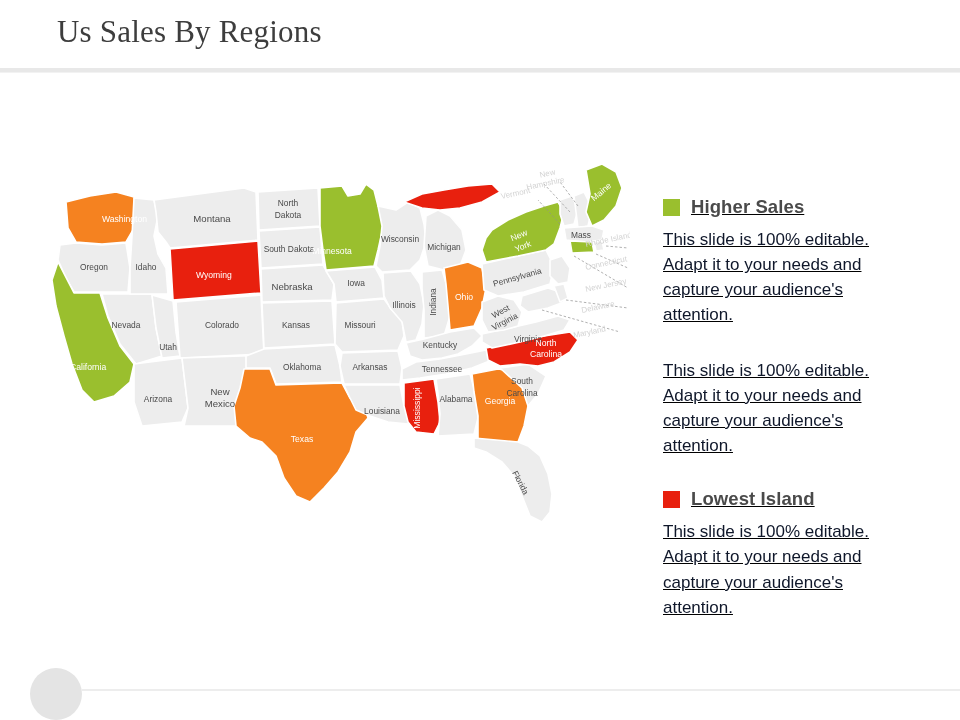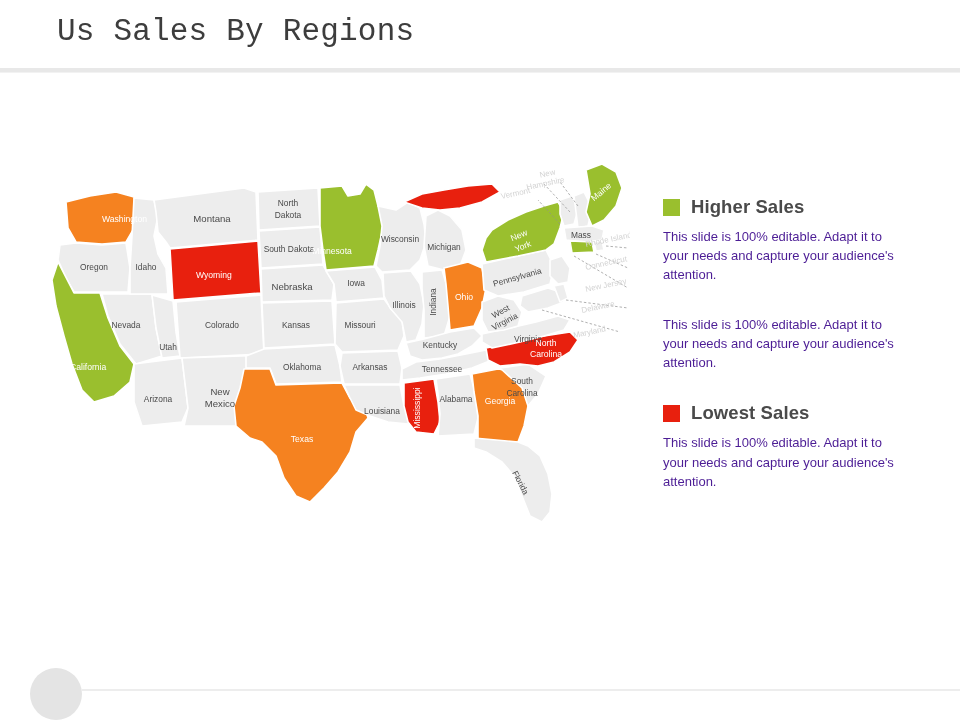--- a/index.html
+++ b/index.html
@@ -7,47 +7,47 @@
     width:960px;height:720px;background:#ffffff;
     font-family:"Liberation Sans", sans-serif;
     overflow:hidden;position:relative;
   }
   .slide{position:absolute;inset:0;background:#fff;}
 
   
   .header{position:absolute;left:0;top:0;width:960px;height:68px;background:#fff;}
   .title{
     position:absolute;left:57px;top:14px;
-    font-family:Liberation Mono, monospace;
+    font-family:Liberation Serif, serif;
     font-size:31px;color:#3d3d3d;letter-spacing:.2px;white-space:nowrap;
   }
   .header-rule{position:absolute;left:0;top:68px;width:960px;height:4px;background:#e8e8e8;}
   .header-rule2{position:absolute;left:0;top:72px;width:960px;height:1px;background:#f2f2f2;}
 
   
   .footer-circle{
     position:absolute;left:30px;top:668px;width:52px;height:52px;
     border-radius:50%;background:#e4e4e4;
   }
   .footer-line{position:absolute;left:82px;top:689px;width:878px;height:2px;background:#ededed;}
 
   
   .map-wrap{position:absolute;left:30px;top:150px;width:600px;height:430px;}
   .map-wrap svg{display:block;width:600px;height:430px;}
 
   
   .legend{position:absolute;left:663px;top:196px;width:270px;}
-  .legend-item{position:relative;margin-bottom:30px;}
+  .legend-item{position:relative;margin-bottom:30px;text-decoration:underline;}
   .legend-head{display:flex;align-items:center;gap:11px;margin-bottom:9px;}
   .swatch{width:17px;height:17px;flex:0 0 auto;}
   .legend-title{
     font-size:18.5px;color:#4a4a4a;font-weight:bold;letter-spacing:.1px;white-space:nowrap;
   }
   .legend-body{
-    font-size:13px;line-height:1.48;color:#4c1d95;width:245px;
+    font-size:17px;line-height:1.48;color:#0f172a;width:245px;
   }
   .sw-green{background:#9ABF2E;}
   .sw-orange{background:#F58220;}
   .sw-red{background:#E8200E;}
 
   
   .st-lbl{font-family:"Liberation Sans",sans-serif;font-size:8.4px;fill:#4a4a4a;}
   .st-lbl-lg{font-family:"Liberation Sans",sans-serif;font-size:9.6px;fill:#4a4a4a;}
   .st-on{fill:#ffffff;font-family:"Liberation Sans",sans-serif;font-size:8.6px;}
   .st-faint{font-family:"Liberation Sans",sans-serif;font-size:8px;fill:#d3d3d3;}
@@ -210,21 +210,21 @@
       <div class="legend-body">This slide is 100% editable. Adapt it to your needs and capture your audience's attention.</div>
     </div>
 
     <div class="legend-item">
       <div class="legend-body">This slide is 100% editable. Adapt it to your needs and capture your audience's attention.</div>
     </div>
 
     <div class="legend-item">
       <div class="legend-head">
         <span class="swatch sw-red"></span>
-        <span class="legend-title">Lowest Sales</span>
+        <span class="legend-title">Lowest Island</span>
       </div>
       <div class="legend-body">This slide is 100% editable. Adapt it to your needs and capture your audience's attention.</div>
     </div>
 
   </div>
 
   <div class="footer-circle"></div>
   <div class="footer-line"></div>
 
 </div>

